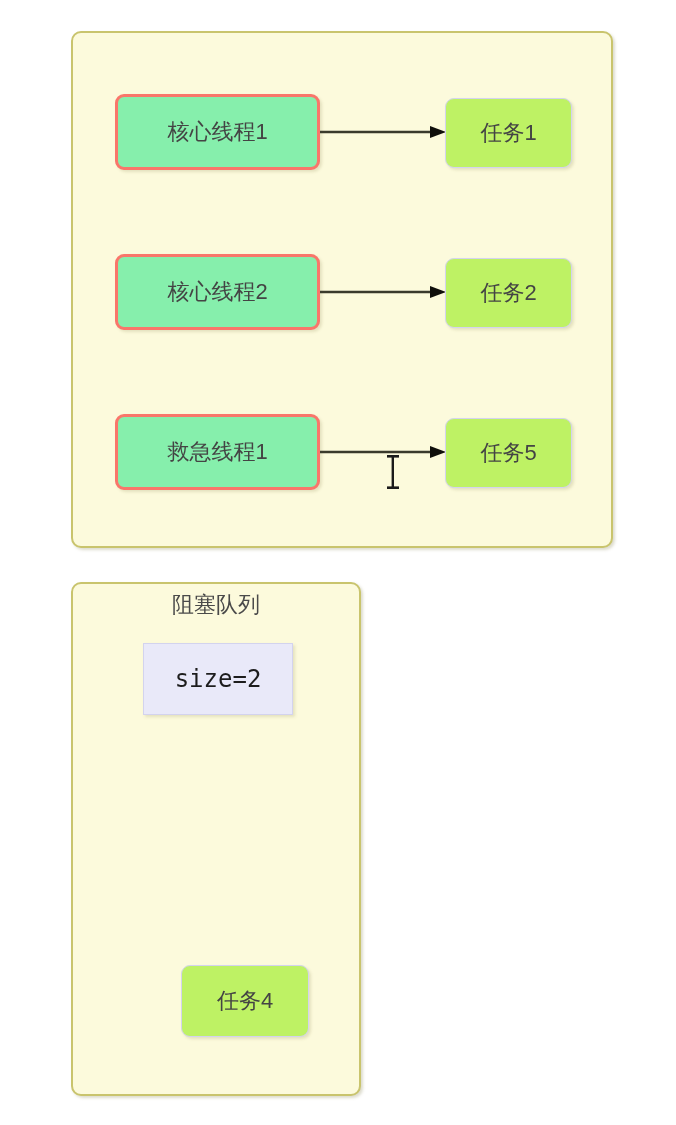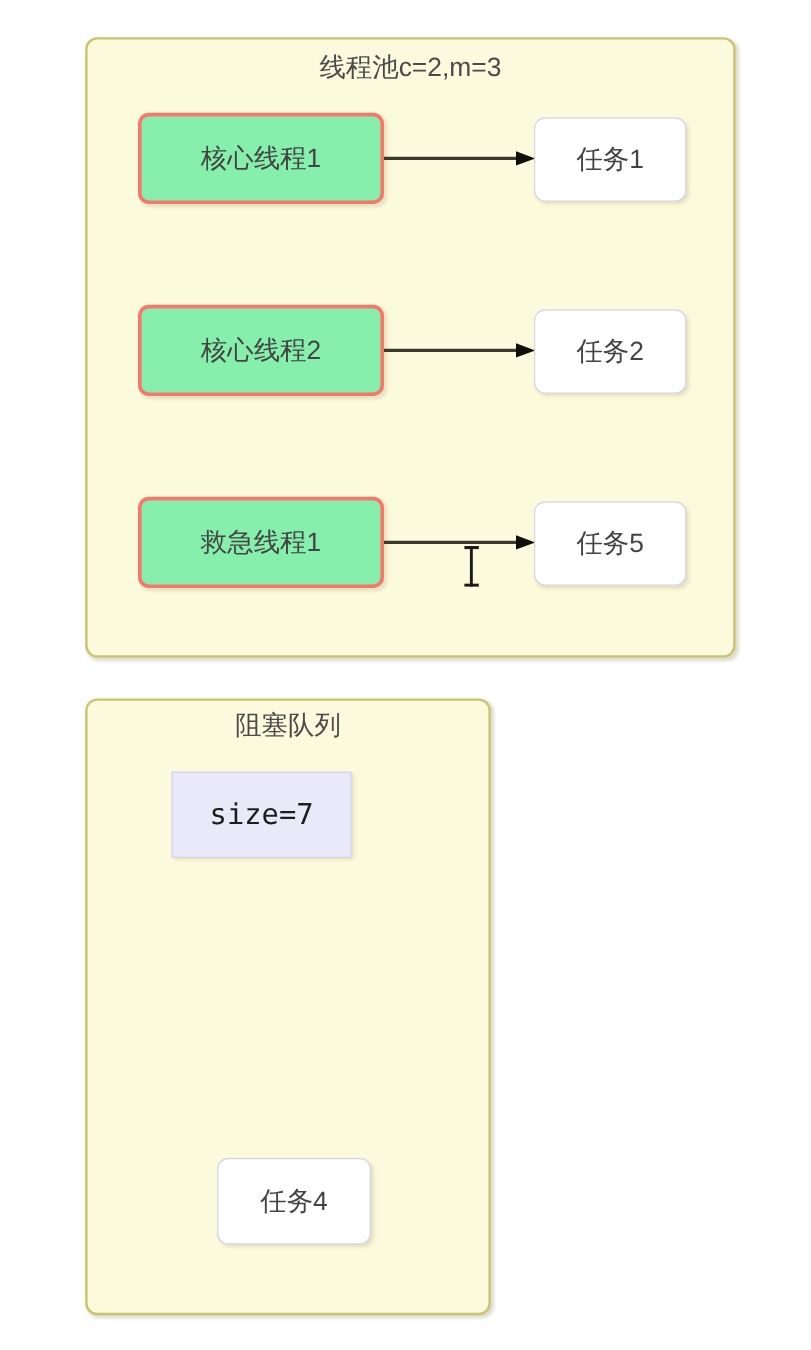--- a/index.html
+++ b/index.html
@@ -26,21 +26,21 @@
   }
   #pool-container {
     left: 71px;
     top: 31px;
     width: 542px;
     height: 517px;
   }
   #queue-container {
     left: 71px;
     top: 582px;
-    width: 338px;
+    width: 290px;
     height: 514px;
   }
 
   .container-title {
     position: absolute;
     width: 100%;
     text-align: center;
     top: 8px;
     left: 0;
     font-size: 22px;
@@ -73,21 +73,21 @@
   }
   #thread-1 { top: 61px; }
   #thread-2 { top: 221px; }
   #thread-3 { top: 381px; }
 
   
   .task-box {
     position: absolute;
     width: 127px;
     height: 70px;
-    background: #ffffff;
+    background: #bef264;
     border: 1px solid #d3d3ee;
     border-radius: 9px;
     box-sizing: border-box;
     display: flex;
     align-items: center;
     justify-content: center;
     font-size: 22px;
     color: #444444;
     box-shadow: 2px 2px 3px rgba(120,115,60,0.18);
     white-space: nowrap;
@@ -145,21 +145,20 @@
     width: 14px;
     height: 34px;
     pointer-events: none;
   }
 </style>
 </head>
 <body>
 
 <div class="container" id="pool-container">
 
-  <div class="container-title">线程池c=2,m=3</div>
 
   <div class="thread-box" id="thread-1">
     <span>核心线程1</span>
   </div>
 
   <div class="thread-box" id="thread-2">
     <span>核心线程2</span>
   </div>
 
   <div class="thread-box" id="thread-3">
@@ -199,21 +198,21 @@
     <span>任务5</span>
   </div>
 
 </div>
 
 <div class="container" id="queue-container">
 
   <div class="container-title">阻塞队列</div>
 
   <div id="size-box">
-    <span>size=7</span>
+    <span>size=2</span>
   </div>
 
 
   <div class="task-box queue-task" id="task-4">
     <span>任务4</span>
   </div>
 
 </div>
 
 <div id="text-cursor">

